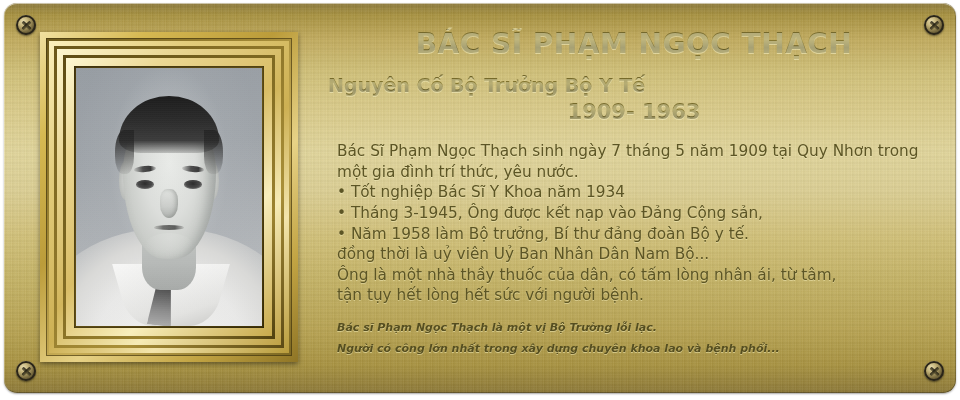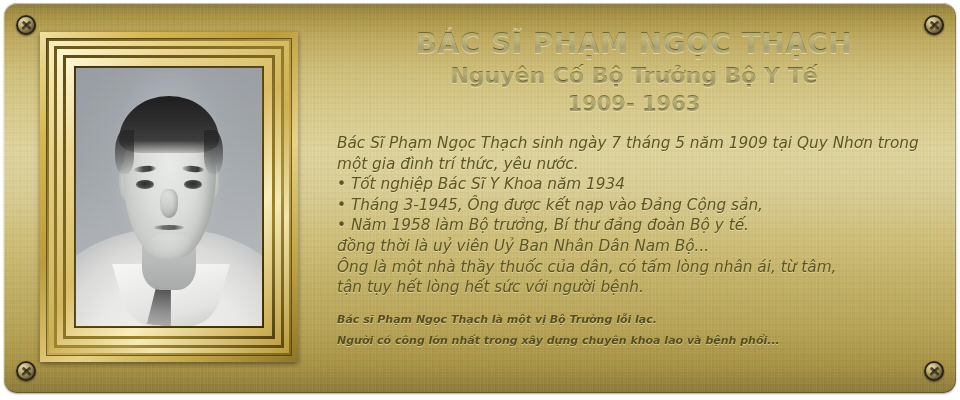--- a/index.html
+++ b/index.html
@@ -343,27 +343,27 @@
     color: #70672c;
     background: linear-gradient(180deg, #6a6029 0%, #8a7b33 35%, #5f5623 62%, #8e7f36 100%);
     -webkit-background-clip: text;
     background-clip: text;
     -webkit-text-fill-color: transparent;
     text-shadow: 0 1px 0 rgba(255,252,214,0.45);
     padding: 0 4px;
     white-space: nowrap;
   }
   .subtitle {
-    text-align: center;
+    text-align: left;
     font-family: "DejaVu Sans", sans-serif;
     font-weight: bold;
-    font-size: 22px;
+    font-size: 19px;
     line-height: 1.25;
     color: #6e642a;
-    margin-top: 3px;
+    margin-top: 15px;
     background: linear-gradient(180deg, #675d26 0%, #877931 40%, #5d5422 70%, #8a7b33 100%);
     -webkit-background-clip: text;
     background-clip: text;
     -webkit-text-fill-color: transparent;
     text-shadow: 0 1px 0 rgba(255,252,214,0.40);
     white-space: nowrap;
   }
   .years {
     text-align: center;
     font-family: "DejaVu Sans", sans-serif;
@@ -377,21 +377,20 @@
     -webkit-text-fill-color: transparent;
     text-shadow: 0 1px 0 rgba(255,252,214,0.40);
   }
 
   .body-block {
     margin-top: 16px;
     padding-left: 9px;
   }
   .body-line {
     font-family: "DejaVu Sans", sans-serif;
-    font-style: italic;
     font-size: 15.3px;
     line-height: 20.6px;
     color: #5c5525;
     text-shadow: 0 1px 0 rgba(255,250,205,0.40);
     white-space: nowrap;
   }
   .body-line.spacer {
     height: 11px;
     line-height: 11px;
   }

